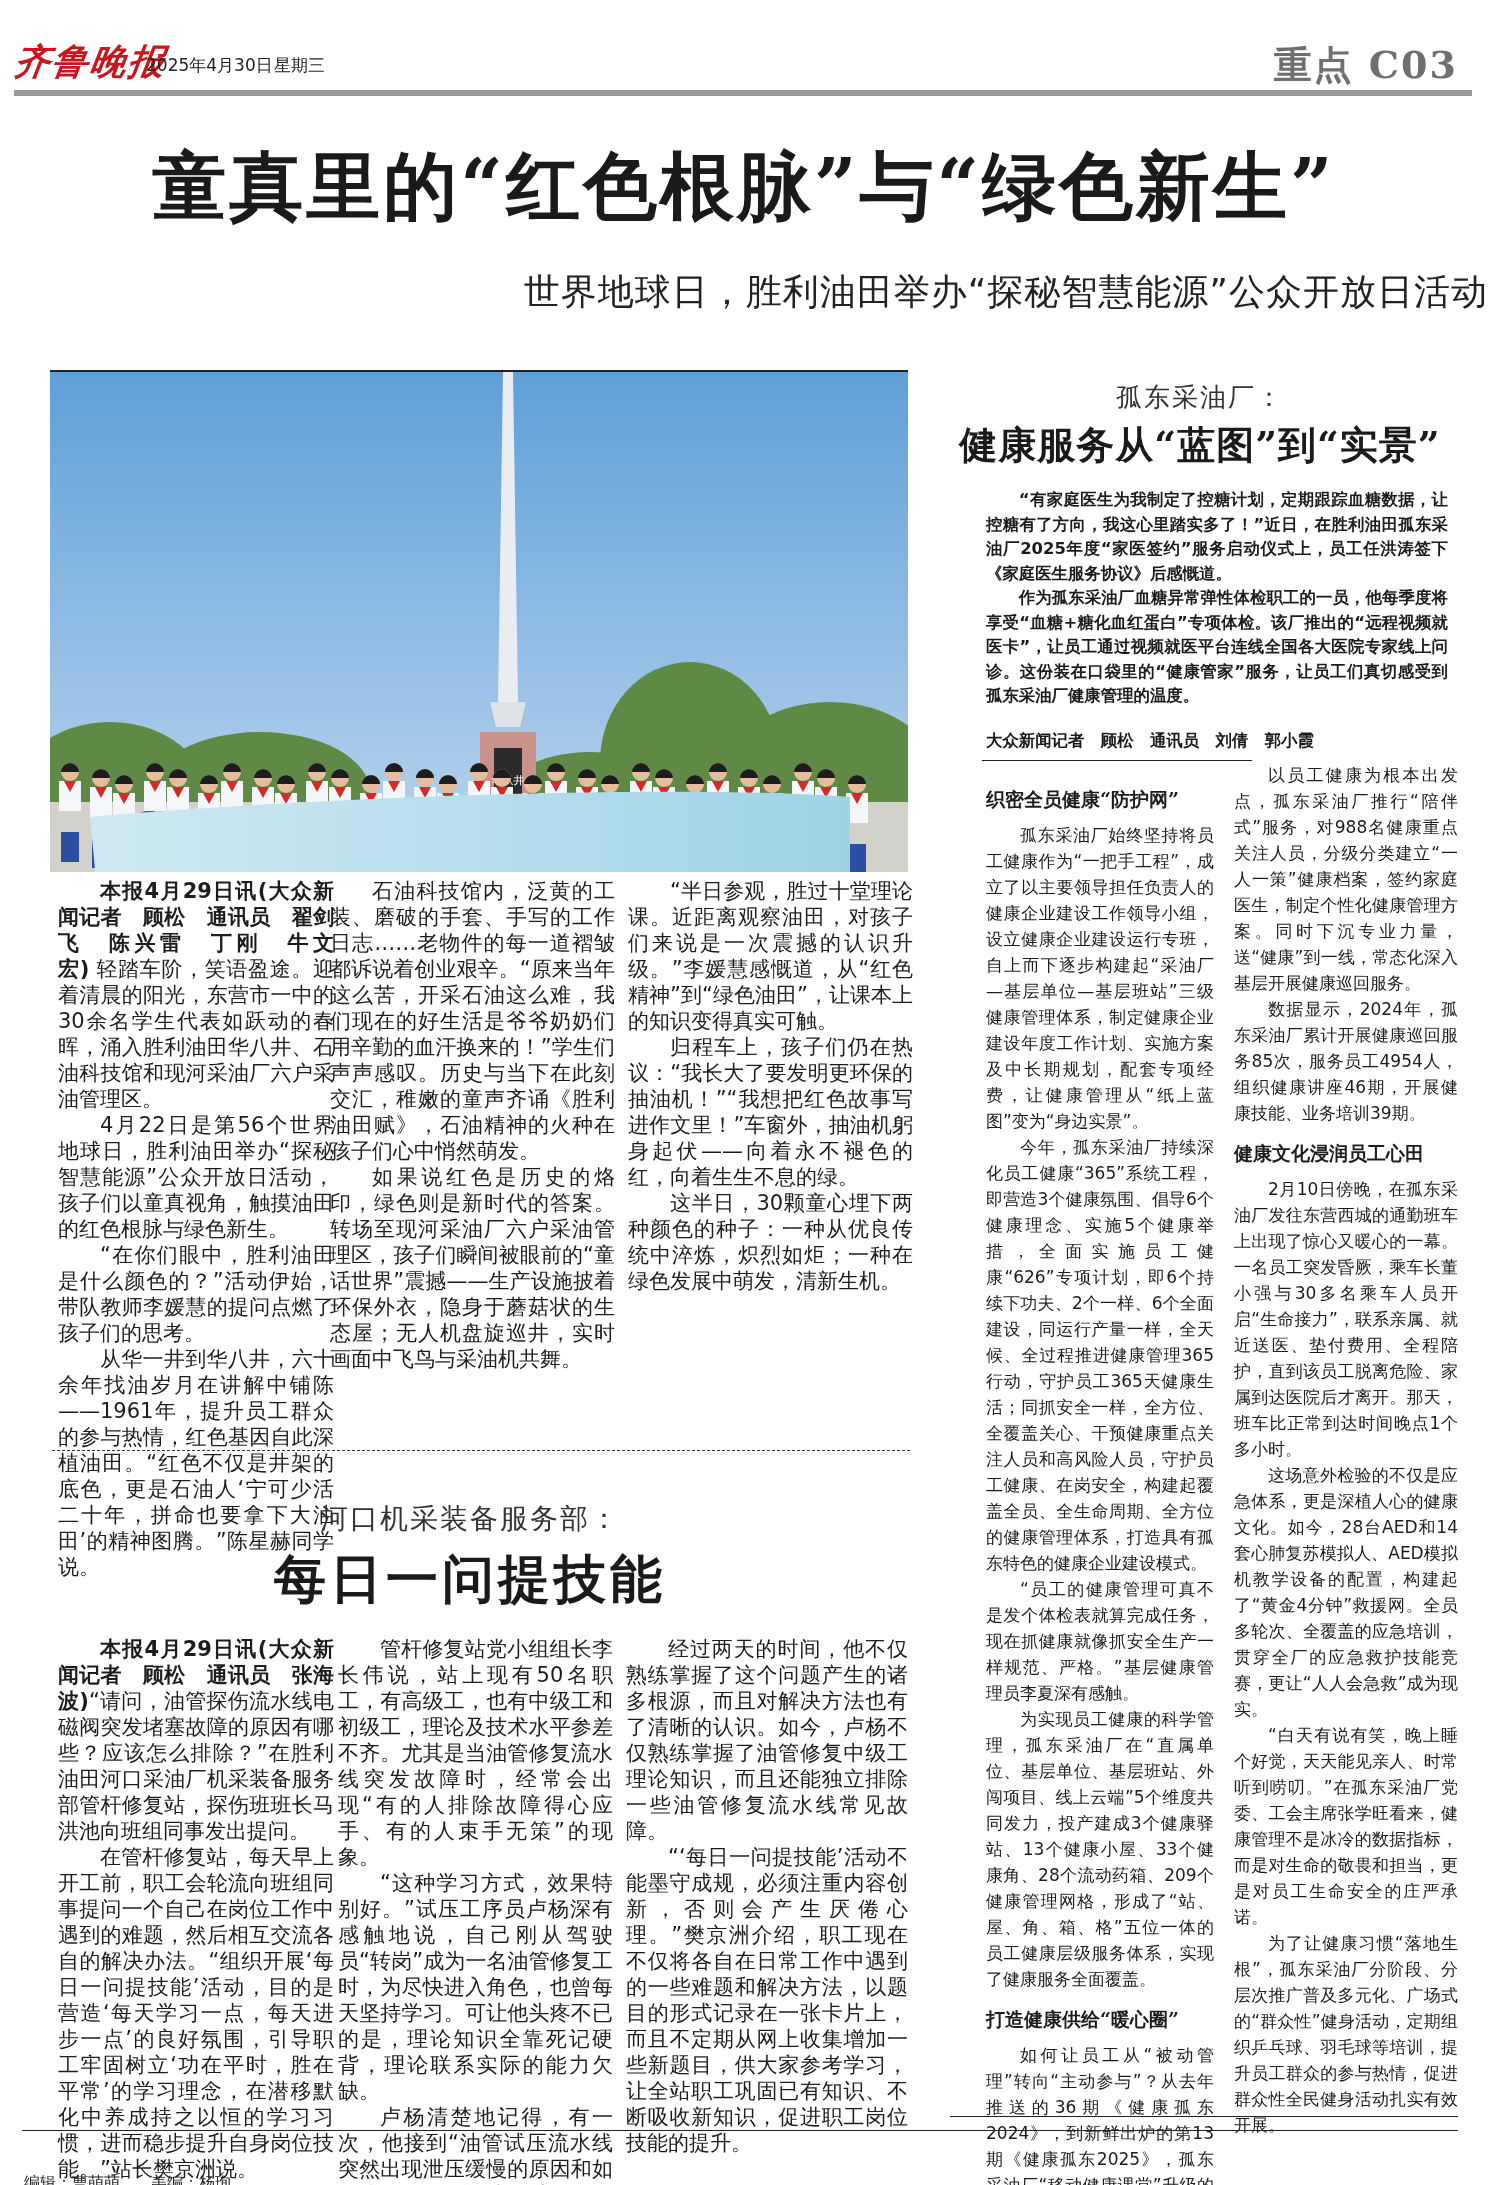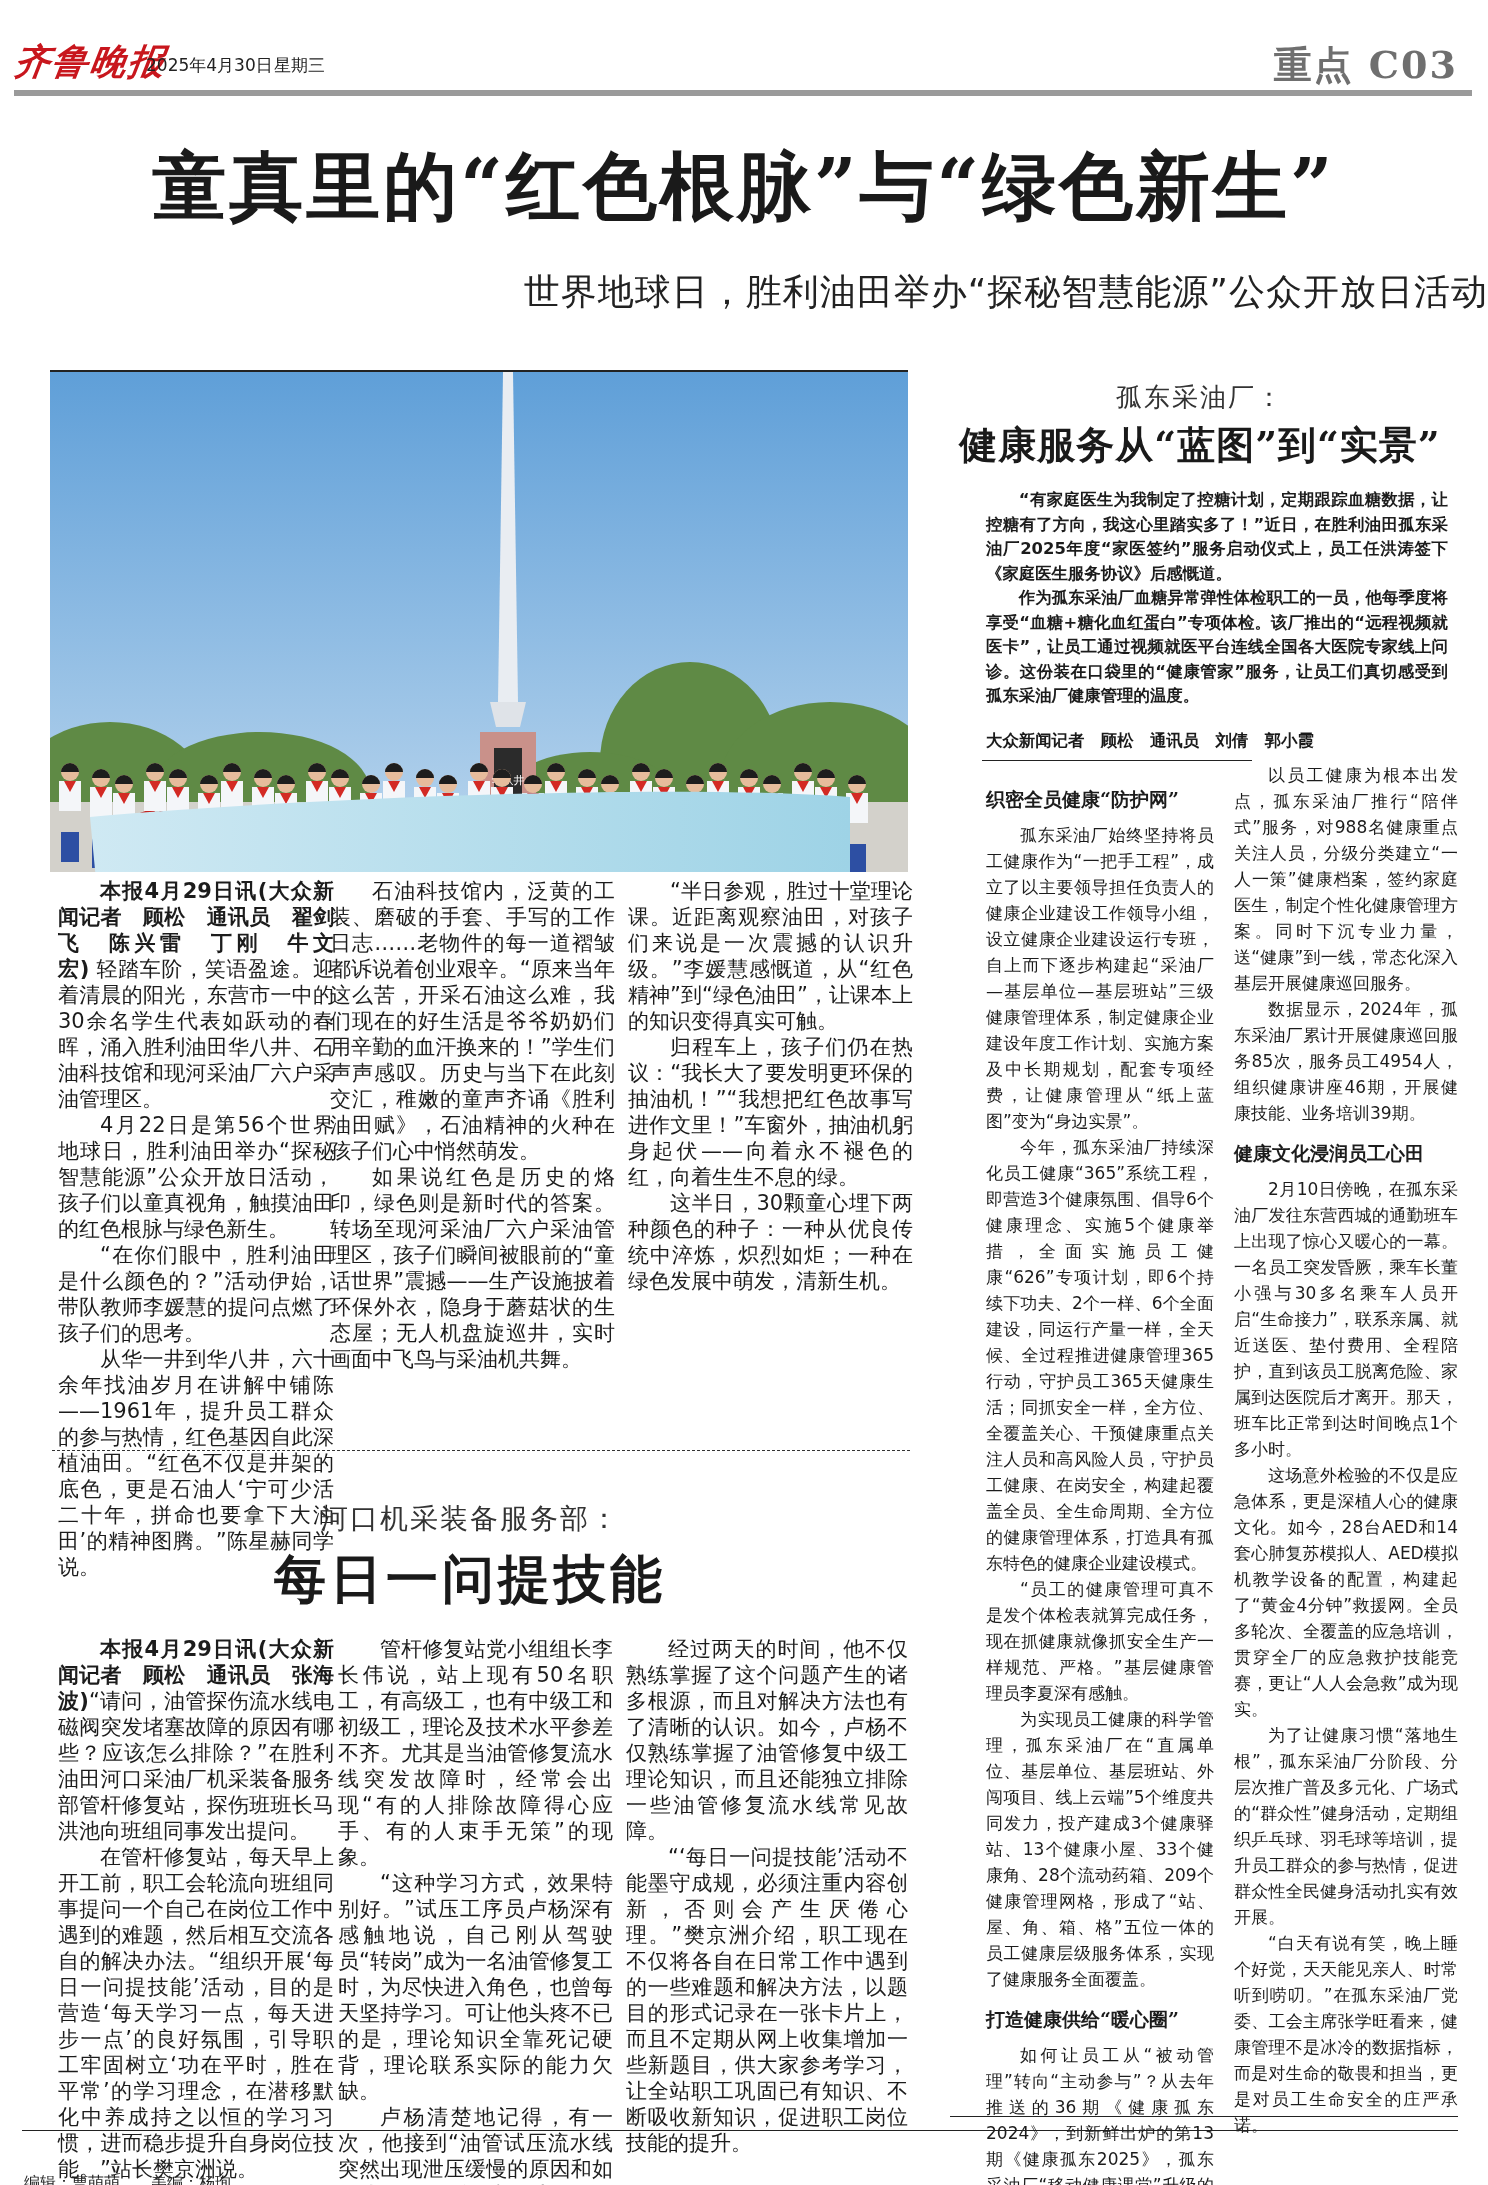--- a/index.html
+++ b/index.html
@@ -375,22 +375,22 @@
   <p>为实现员工健康的科学管理，孤东采油厂在“直属单位、基层单位、基层班站、外闯项目、线上云端”5个维度共同发力，投产建成3个健康驿站、13个健康小屋、33个健康角、28个流动药箱、209个健康管理网格，形成了“站、屋、角、箱、格”五位一体的员工健康层级服务体系，实现了健康服务全面覆盖。</p>
   <p class="subhead" style="margin-top:14px !important">打造健康供给“暖心圈”</p>
   <p>如何让员工从“被动管理”转向“主动参与”？从去年推送的36期《健康孤东2024》，到新鲜出炉的第13期《健康孤东2025》，孤东采油厂“移动健康课堂”升级的不仅仅是数量，更是温度。通过员工健康管理网格和微信公众号联合推送的方式，讲述真实案例、传播健康知识，以“沉浸式”教育敲响预防警钟。</p>
 </div>
 <div id="story3-c2" class="col">
   <p>以员工健康为根本出发点，孤东采油厂推行“陪伴式”服务，对988名健康重点关注人员，分级分类建立“一人一策”健康档案，签约家庭医生，制定个性化健康管理方案。同时下沉专业力量，送“健康”到一线，常态化深入基层开展健康巡回服务。</p>
   <p>数据显示，2024年，孤东采油厂累计开展健康巡回服务85次，服务员工4954人，组织健康讲座46期，开展健康技能、业务培训39期。</p>
   <p class="subhead" style="margin-top:14px !important">健康文化浸润员工心田</p>
   <p>2月10日傍晚，在孤东采油厂发往东营西城的通勤班车上出现了惊心又暖心的一幕。一名员工突发昏厥，乘车长董小强与30多名乘车人员开启“生命接力”，联系亲属、就近送医、垫付费用、全程陪护，直到该员工脱离危险、家属到达医院后才离开。那天，班车比正常到达时间晚点1个多小时。</p>
   <p>这场意外检验的不仅是应急体系，更是深植人心的健康文化。如今，28台AED和14套心肺复苏模拟人、AED模拟机教学设备的配置，构建起了“黄金4分钟”救援网。全员多轮次、全覆盖的应急培训，贯穿全厂的应急救护技能竞赛，更让“人人会急救”成为现实。</p>
+  <p>“白天有说有笑，晚上睡个好觉，天天能见亲人、时常听到唠叨。”在孤东采油厂党委、工会主席张学旺看来，健康管理不是冰冷的数据指标，而是对生命的敬畏和担当，更是对员工生命安全的庄严承诺。</p>
   <p>为了让健康习惯“落地生根”，孤东采油厂分阶段、分层次推广普及多元化、广场式的“群众性”健身活动，定期组织乒乓球、羽毛球等培训，提升员工群众的参与热情，促进群众性全民健身活动扎实有效开展。</p>
-  <p>“白天有说有笑，晚上睡个好觉，天天能见亲人、时常听到唠叨。”在孤东采油厂党委、工会主席张学旺看来，健康管理不是冰冷的数据指标，而是对生命的敬畏和担当，更是对员工生命安全的庄严承诺。</p>
 </div>
 <div id="story3-rule-bottom" class="abs"></div>
 
 <div id="footer-rule" class="abs"></div>
 <div id="footer-credits" class="abs">
   <span>编辑：曹萌萌</span>
   <span>美编：杨珣</span>
 </div>
 
 </body></html>

